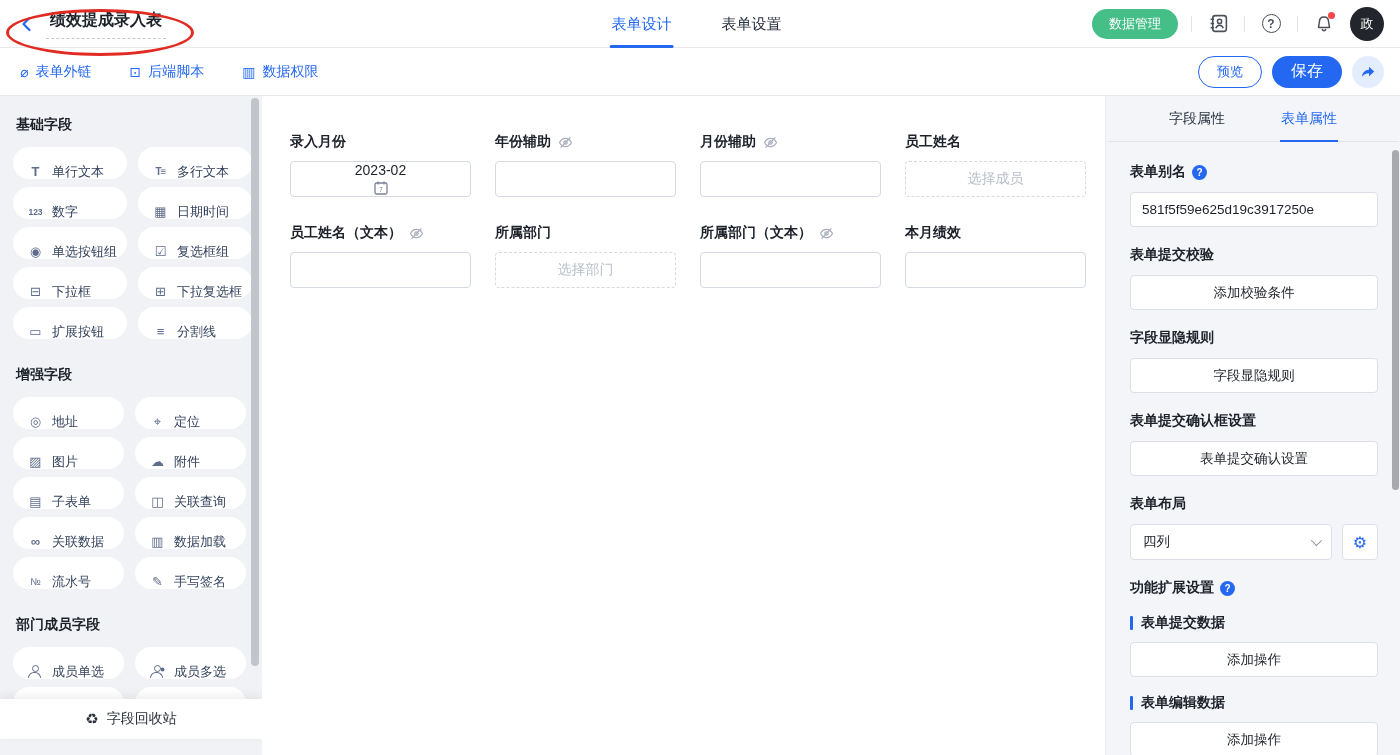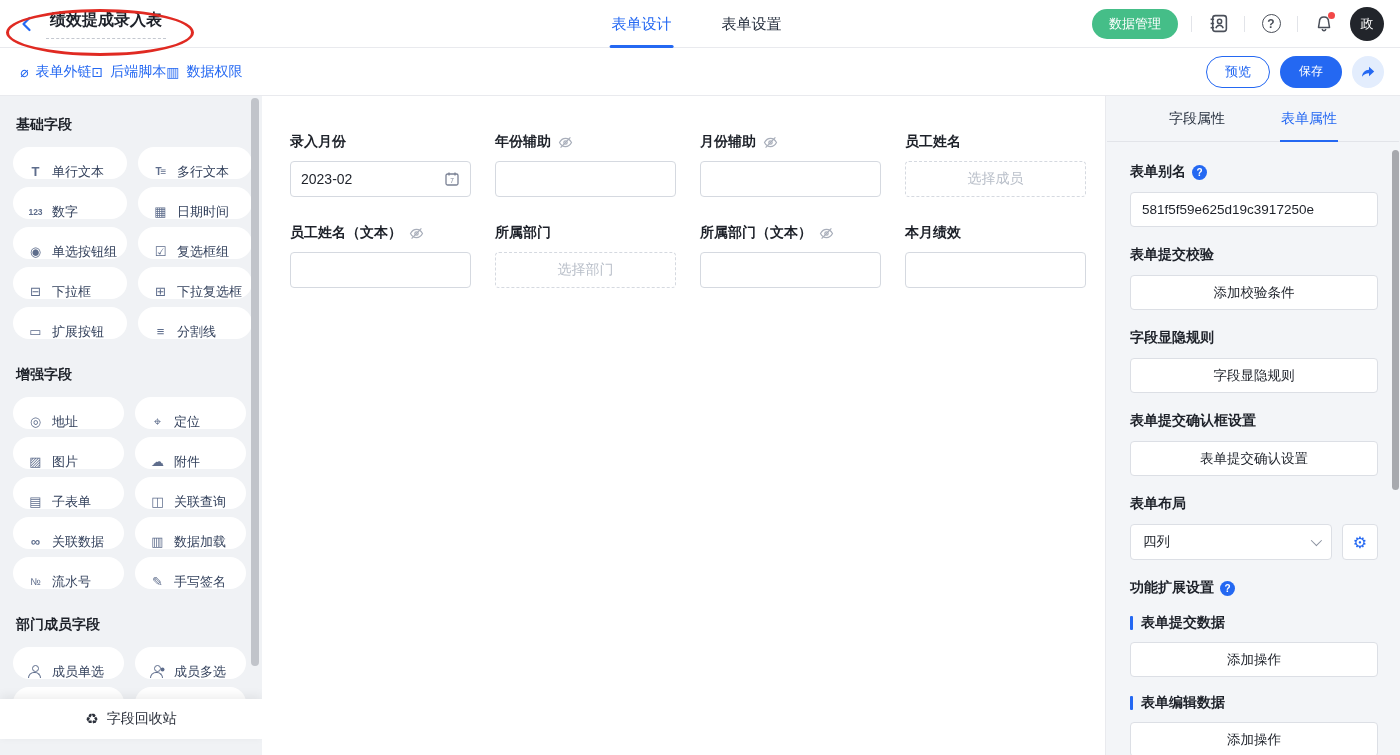--- a/index.html
+++ b/index.html
@@ -20,26 +20,26 @@
   .hdr-right { margin-left:auto; display:flex; align-items:center; gap:13px; padding-right:16px; }
   .btn-green { background:#45be88; color:#fff; border:none; height:30px; padding:0 17px; border-radius:16px; font-size:13px; cursor:pointer; font-family:inherit; }
   .v-div { width:1px; height:16px; background:#e2e4e9; }
   .icon-btn { display:flex; align-items:center; justify-content:center; width:26px; height:26px; cursor:pointer; position:relative; }
   .help-circle { width:19px; height:19px; border:1.5px solid #4a4f59; border-radius:50%; display:flex; align-items:center; justify-content:center; font-size:12px; color:#4a4f59; font-weight:600; }
   .bell-dot { position:absolute; top:1px; right:2px; width:7px; height:7px; background:#f24848; border-radius:50%; }
   .avatar { width:34px; height:34px; border-radius:50%; background:#22252b; color:#fff; font-size:13px; display:flex; align-items:center; justify-content:center; cursor:pointer; }
 
   
   .subbar { height:48px; background:#fff; border-bottom:1px solid #e9eaee; display:flex; align-items:center; flex:0 0 48px; padding:0 16px 0 20px; }
-  .sub-links { display:flex; }
+  .sub-links { display:flex; gap:38px; }
   .sub-link { color:#2468f2; font-size:14px; display:flex; align-items:center; gap:7px; cursor:pointer; }
   .sub-link .lk-ic { font-size:14px; line-height:1; }
   .sub-actions { margin-left:auto; display:flex; align-items:flex-start; gap:10px; }
   .btn-outline { height:32px; padding:0 18px; border:1px solid #2468f2; color:#2468f2; background:#fff; border-radius:16px; font-size:13px; cursor:pointer; font-family:inherit; }
-  .btn-primary { height:32px; padding:0 19px; border:none; color:#fff; background:#2468f2; border-radius:16px; font-size:12px; cursor:pointer; font-family:inherit; }
+  .btn-primary { height:32px; padding:0 19px; border:none; color:#fff; background:#2468f2; border-radius:16px; font-size:16px; cursor:pointer; font-family:inherit; }
   .btn-share { width:32px; height:32px; border-radius:50%; background:#e3edfd; border:none; display:flex; align-items:center; justify-content:center; cursor:pointer; }
 
   
   .body { flex:1; display:flex; min-height:0; position:relative; }
 
   
   .sidebar { width:262px; flex:0 0 262px; background:#f0f2f5; position:relative; overflow:hidden; padding:16px 16px 0 13px; }
   .sb-section-title { font-size:14px; font-weight:700; color:#1d2129; margin:4px 0 13px 3px; }
   .sb-section-title.gap { margin-top:27px; }
   .pill-grid { display:grid; grid-template-columns:1fr 1fr; gap:8px 11px; }
@@ -74,21 +74,21 @@
   .person-ic::before { content:""; position:absolute; top:0; left:4.5px; width:5px; height:5px; border:1.4px solid #5e6d8c; border-radius:50%; }
   .person-ic::after { content:""; position:absolute; bottom:0; left:1px; width:11px; height:5px; border:1.4px solid #5e6d8c; border-bottom:none; border-radius:6px 6px 0 0; }
   .person-ic.multi::before { box-shadow:5px 1px 0 -1.5px #5e6d8c; }
   .sb-scroll { position:absolute; right:3px; top:2px; width:8px; height:568px; background:#c1c4ca; border-radius:4px; }
   .recycle-bar { position:absolute; left:0; bottom:16px; width:262px; height:40px; background:#fff; box-shadow:0 -3px 10px rgba(0,0,0,0.07); display:flex; align-items:center; justify-content:center; gap:8px; font-size:14px; color:#2b303b; cursor:pointer; z-index:3; }
 
   
   .canvas { flex:1; background:#fff; padding:37px 0 0 28px; min-width:0; }
   .fields-grid { display:grid; grid-template-columns:repeat(4,181px); gap:27px 24px; }
   .fld-label { font-size:14px; font-weight:700; color:#1d2129; margin-bottom:10px; display:flex; align-items:center; gap:7px; }
-  .fld-input { height:36px; border:1px solid #d5d9e0; border-radius:4px; background:#fff; display:flex; align-items:center; padding:0 10px; font-size:14px; color:#1d2129; cursor:text; }
+  .fld-input { height:36px; border:1px solid #d5d9e0; border-radius:4px; background:#fff; display:flex; align-items:center; padding:0 10px; font-size:14px; color:#1d2129; cursor:text;flex-direction:column; }
   .fld-input .date-val { flex:1; }
   .fld-input.picker { border-style:dashed; justify-content:center; color:#b9bfc9; cursor:pointer; }
 
   
   .panel { width:295px; flex:0 0 295px; background:#f3f5f8; border-left:1px solid #e9eaee; position:relative; overflow:hidden; }
   .panel-tabs { height:46px; display:flex; justify-content:center; gap:56px; align-items:stretch; border-bottom:1px solid #e2e4e9; margin:0 1px; }
   .panel-tab { display:flex; align-items:center; font-size:14px; color:#27303f; cursor:pointer; position:relative; }
   .panel-tab.active { color:#2468f2; }
   .panel-tab.active::after { content:""; position:absolute; bottom:-1px; left:50%; transform:translateX(-50%); width:58px; height:2.5px; background:#2468f2; }
   .panel-body { padding:2px 22px 0 24px; }

